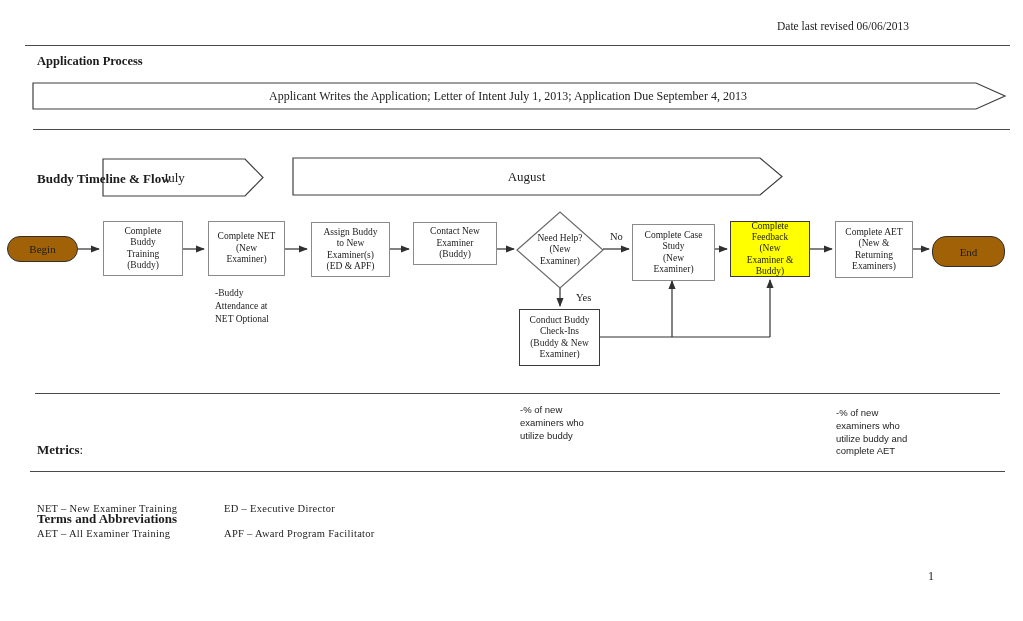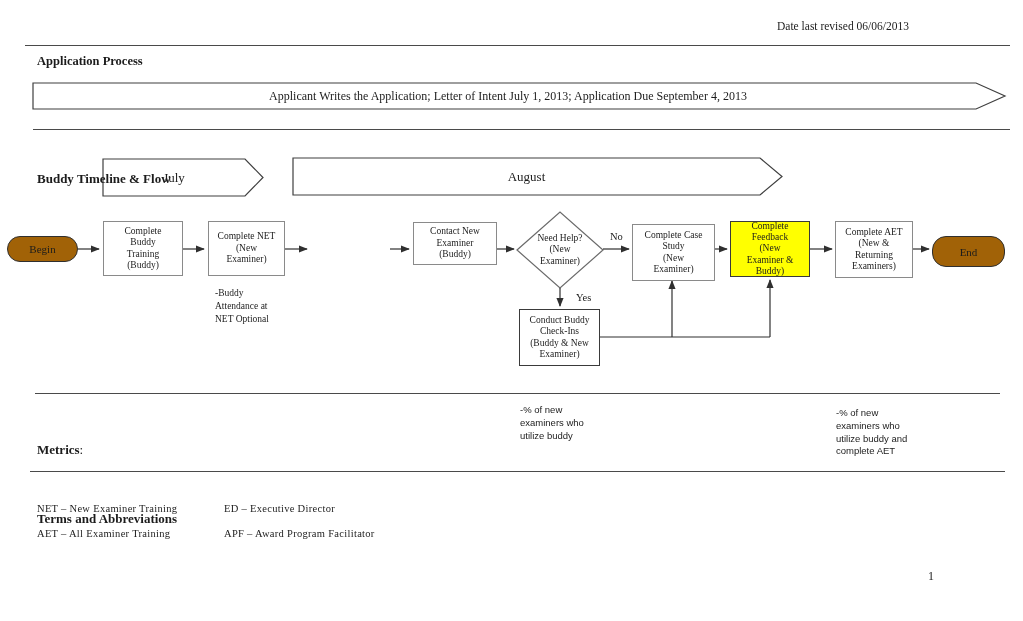--- a/index.html
+++ b/index.html
@@ -81,20 +81,24 @@
   <div class="stadium" style="left:7px;top:236px;width:71px;height:26px;">Begin</div>
   <div class="stadium" style="left:932px;top:236px;width:73px;height:31px;">End</div>
 
   <div class="fbox" style="left:103px;top:221px;width:80px;height:55px;">Complete
 Buddy
 Training
 (Buddy)</div>
   <div class="fbox" style="left:208px;top:221px;width:77px;height:55px;">Complete NET
 (New
 Examiner)</div>
+  <div class="fbox" style="left:311px;top:222px;width:79px;height:55px;">Assign Buddy
+to New
+Examiner(s)
+(ED &amp; APF)</div>
   <div class="fbox" style="left:413px;top:222px;width:84px;height:43px;">Contact New
 Examiner
 (Buddy)</div>
   <div class="fbox" style="left:632px;top:224px;width:83px;height:57px;">Complete Case
 Study
 (New
 Examiner)</div>
   <div class="fbox hl" style="left: 730px; top: 221px; width: 80px; height: 56px; background: rgb(255, 255, 0);">Complete
 Feedback
 (New

